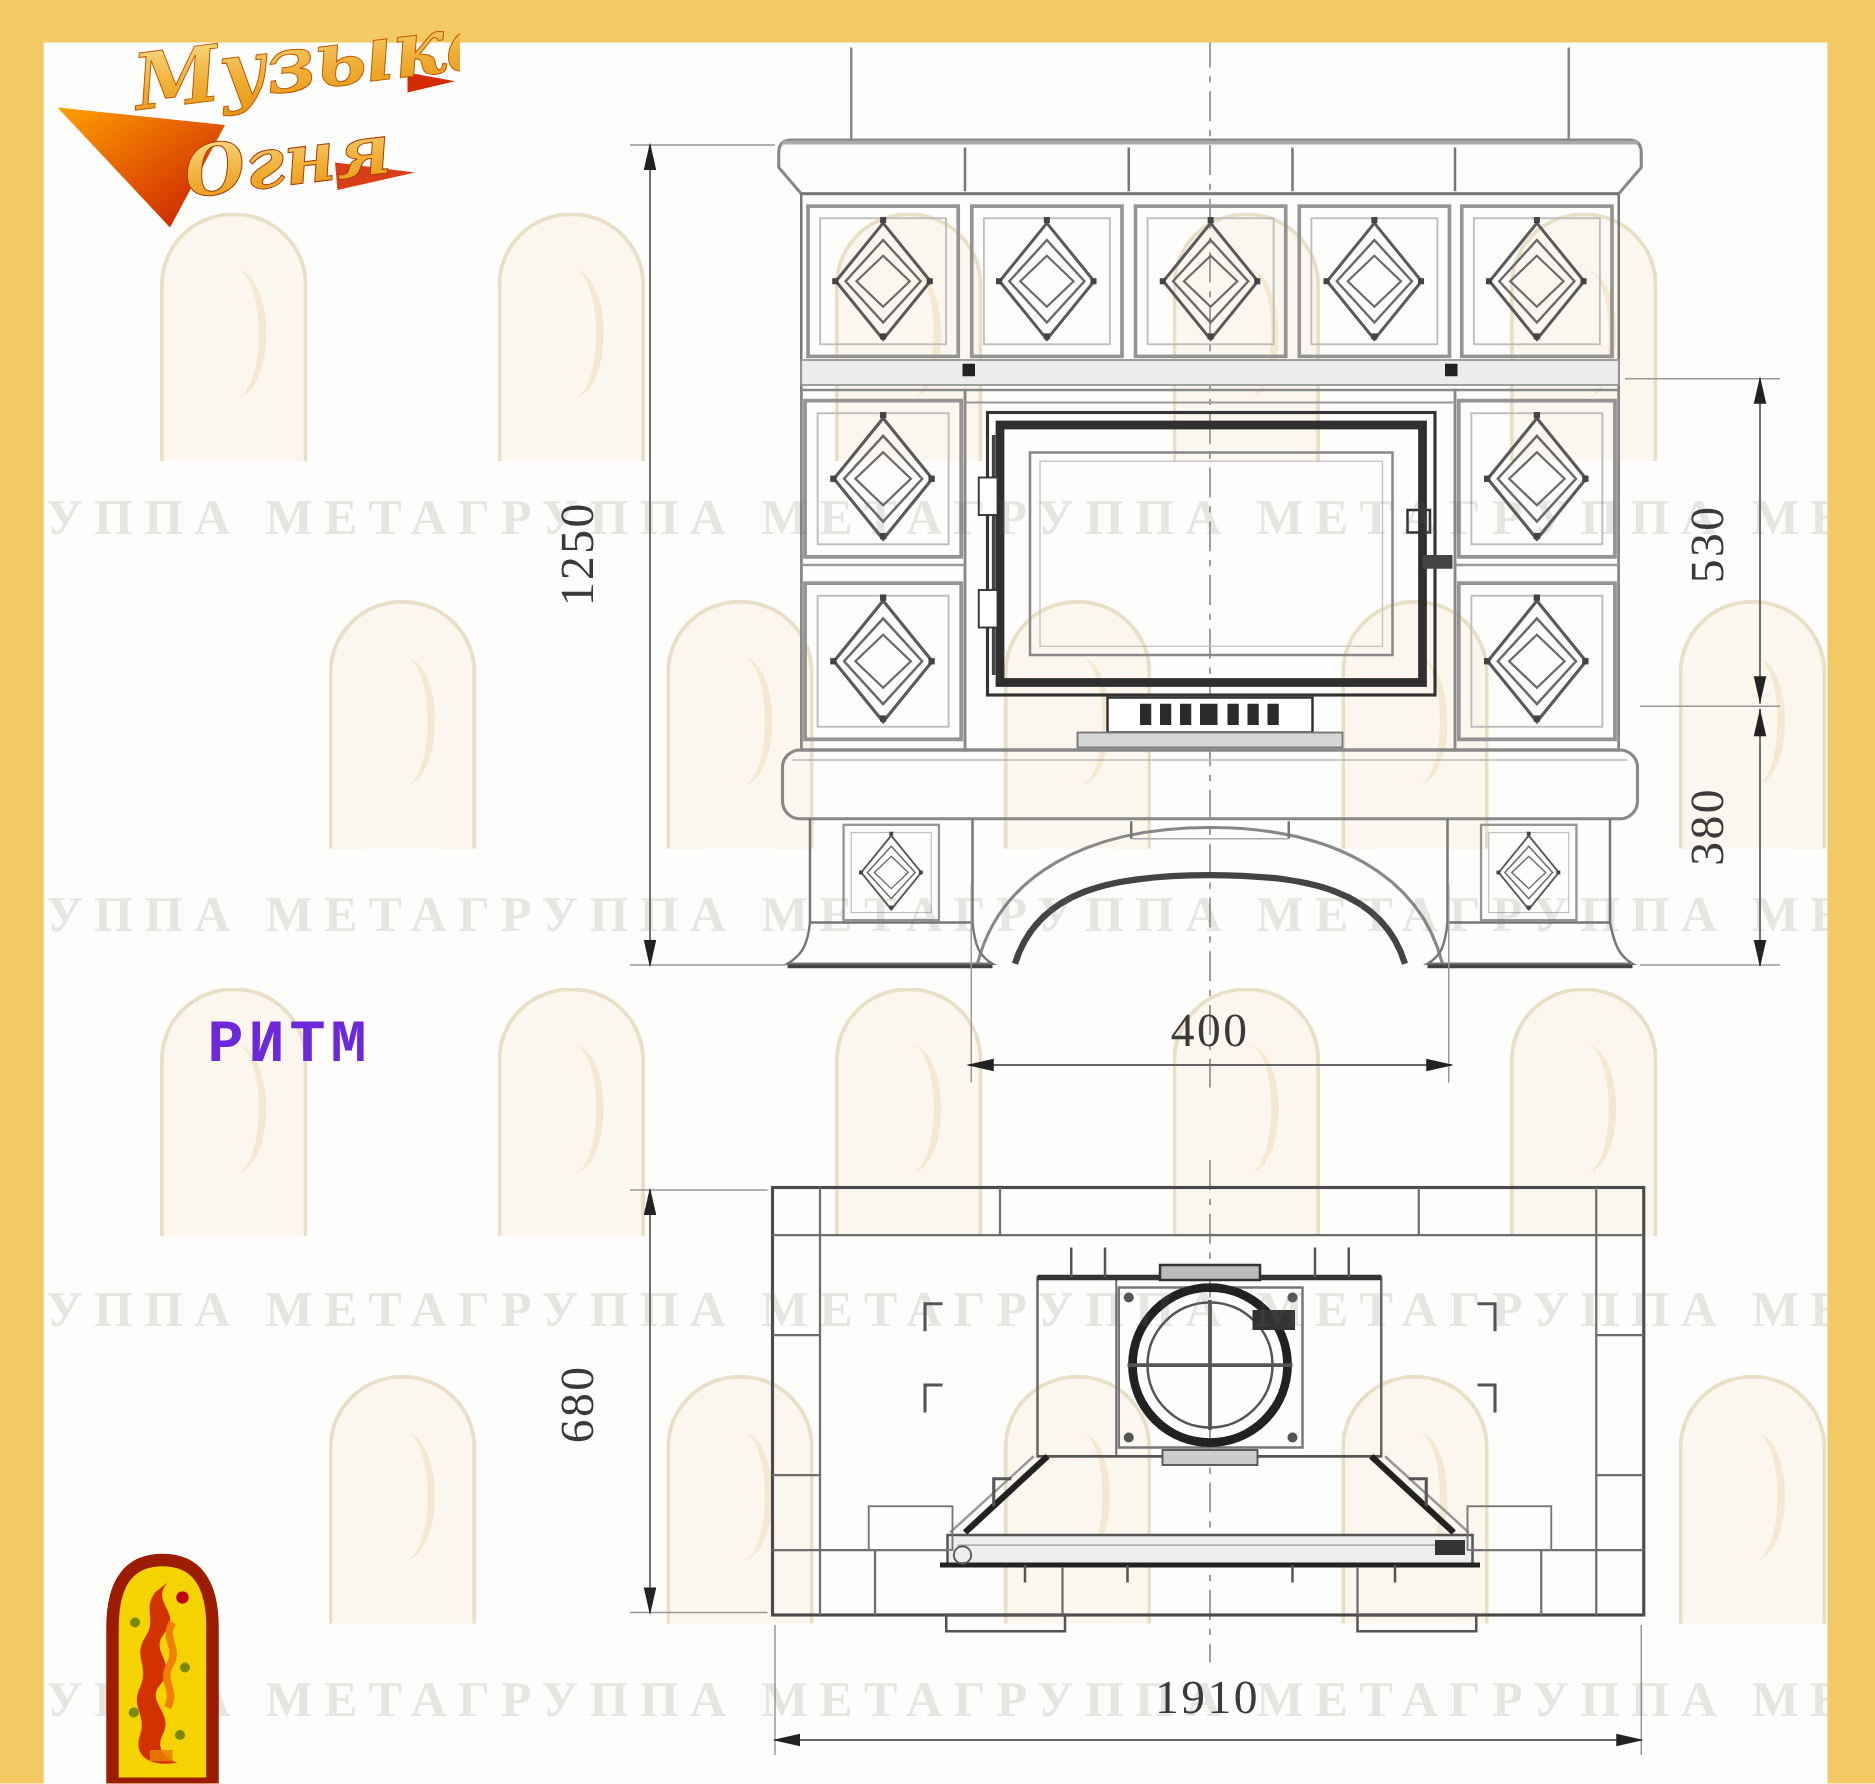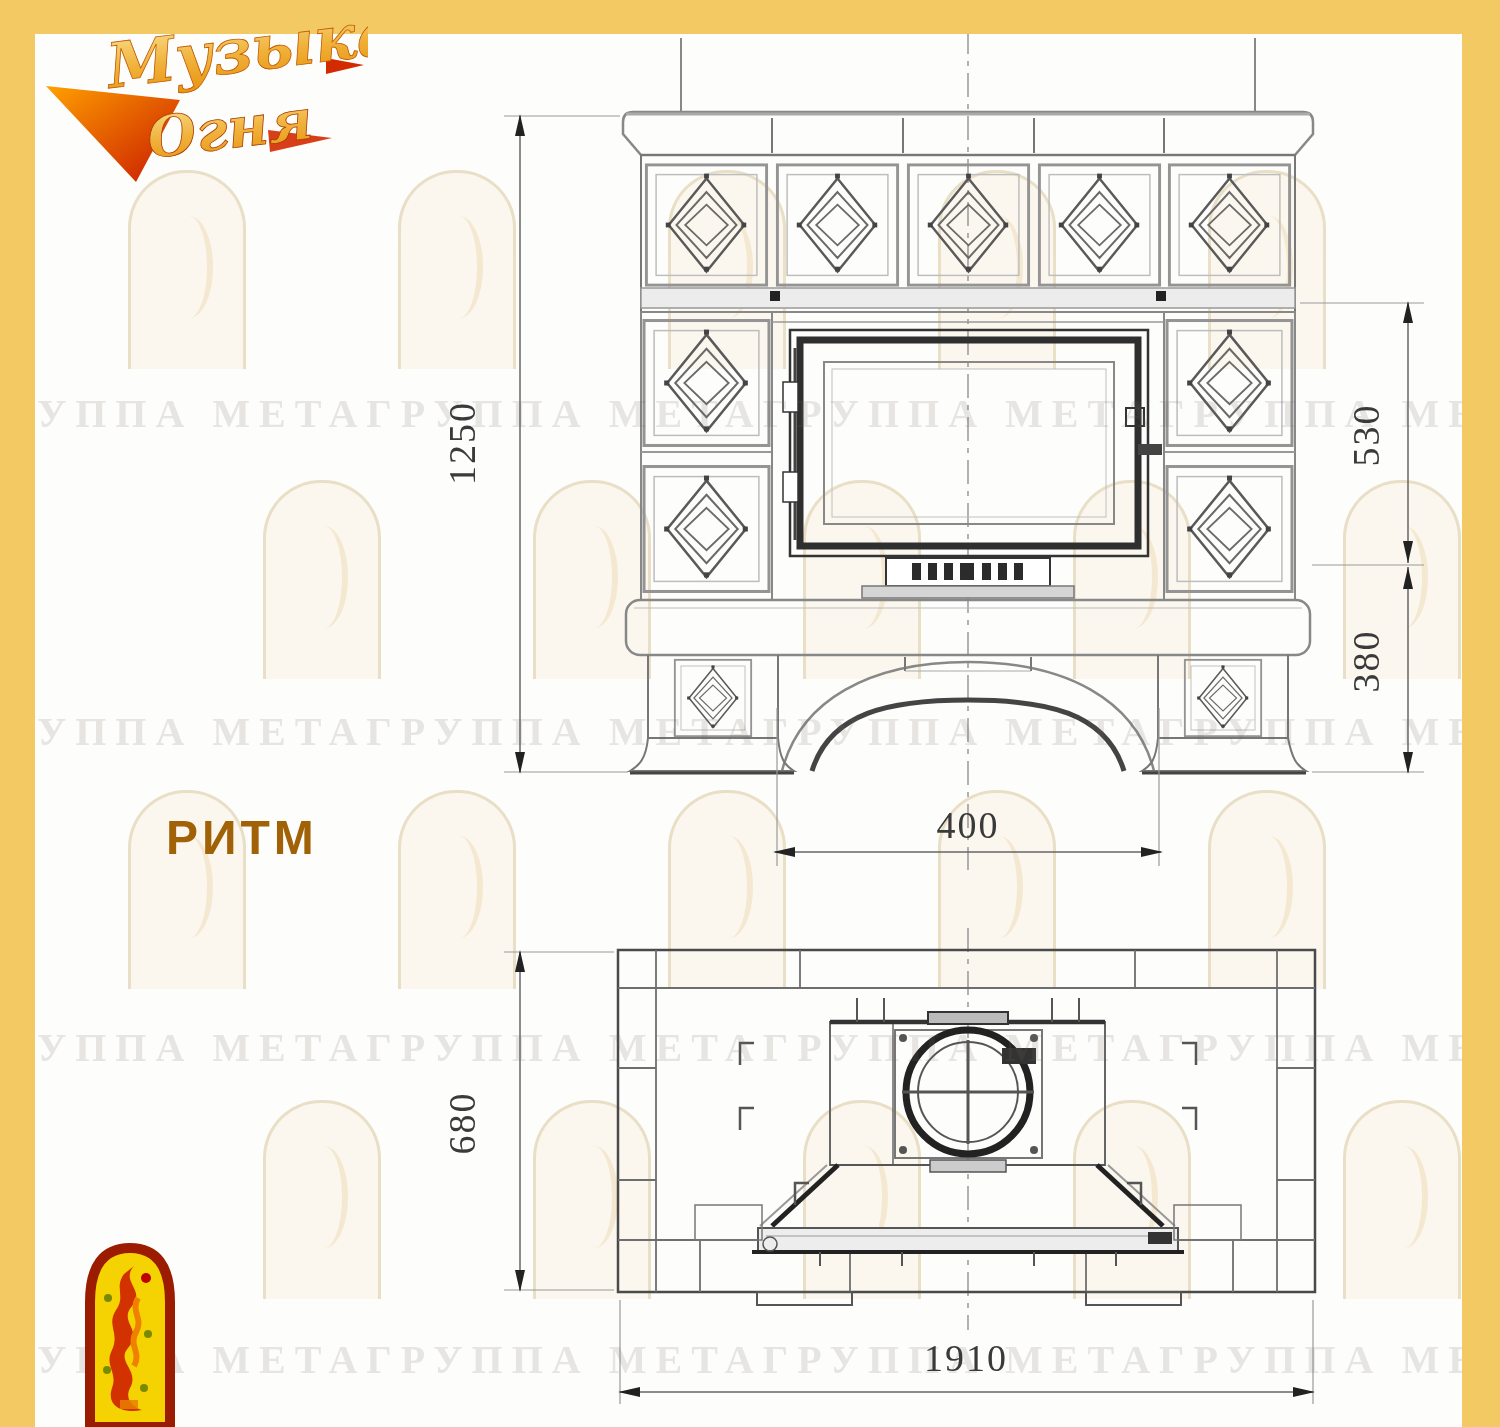--- a/index.html
+++ b/index.html
@@ -26,22 +26,22 @@
   .dim{position:absolute;z-index:4;font-family:"Liberation Serif",serif;
        font-size:38px;color:#3a3a3a;text-align:center;letter-spacing:2px;}
   .rot{transform:rotate(-90deg);}
   #lbl-1250{left:392px;top:421px;width:140px;}
   #lbl-530 {left:1306px;top:413px;width:120px;}
   #lbl-380 {left:1306px;top:639px;width:120px;}
   #lbl-700 {left:898px; top:803px;width:140px;}
   #lbl-680 {left:392px;top:1101px;width:140px;}
   #lbl-1240{left:896px;top:1336px;width:140px;}
   #model-label{position:absolute;left:166px;top:810px;z-index:4;
-       font-family:Liberation Sans, sans-serif;font-weight:bold;font-size:48px;
-       letter-spacing:4px;color:#a16207;}
+       font-family:Liberation Mono, monospace;font-weight:bold;font-size:48px;
+       letter-spacing:4px;color:#6d28d9;}
   
   #logo-main{position:absolute;left:28px;top:8px;z-index:6;}
   #logo-small{position:absolute;left:80px;top:1238px;z-index:6;}
 </style>
 </head>
 <body>
 
 <div id="canvas">
 
   <div>

